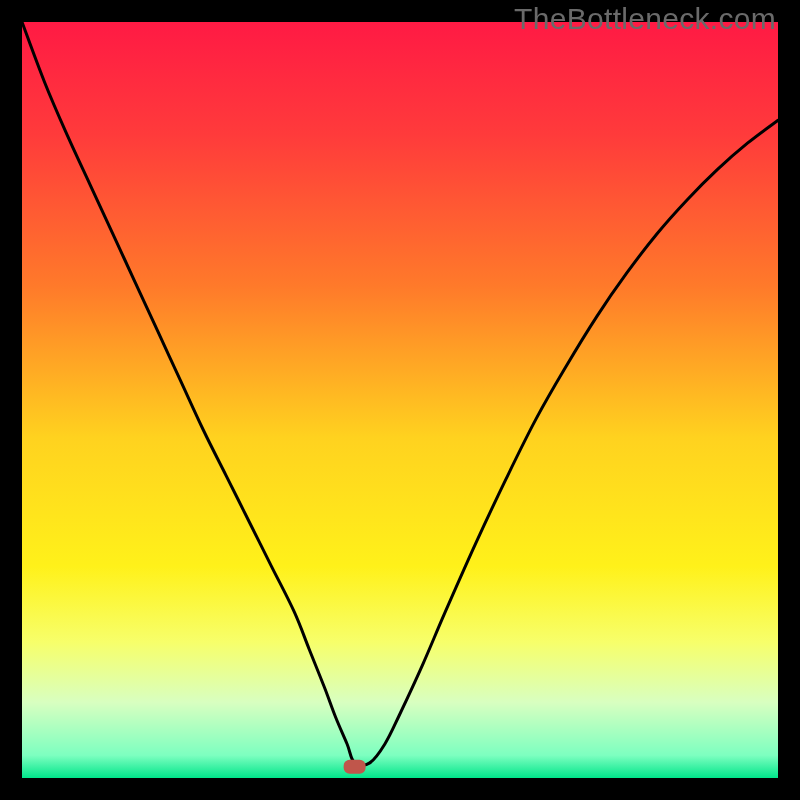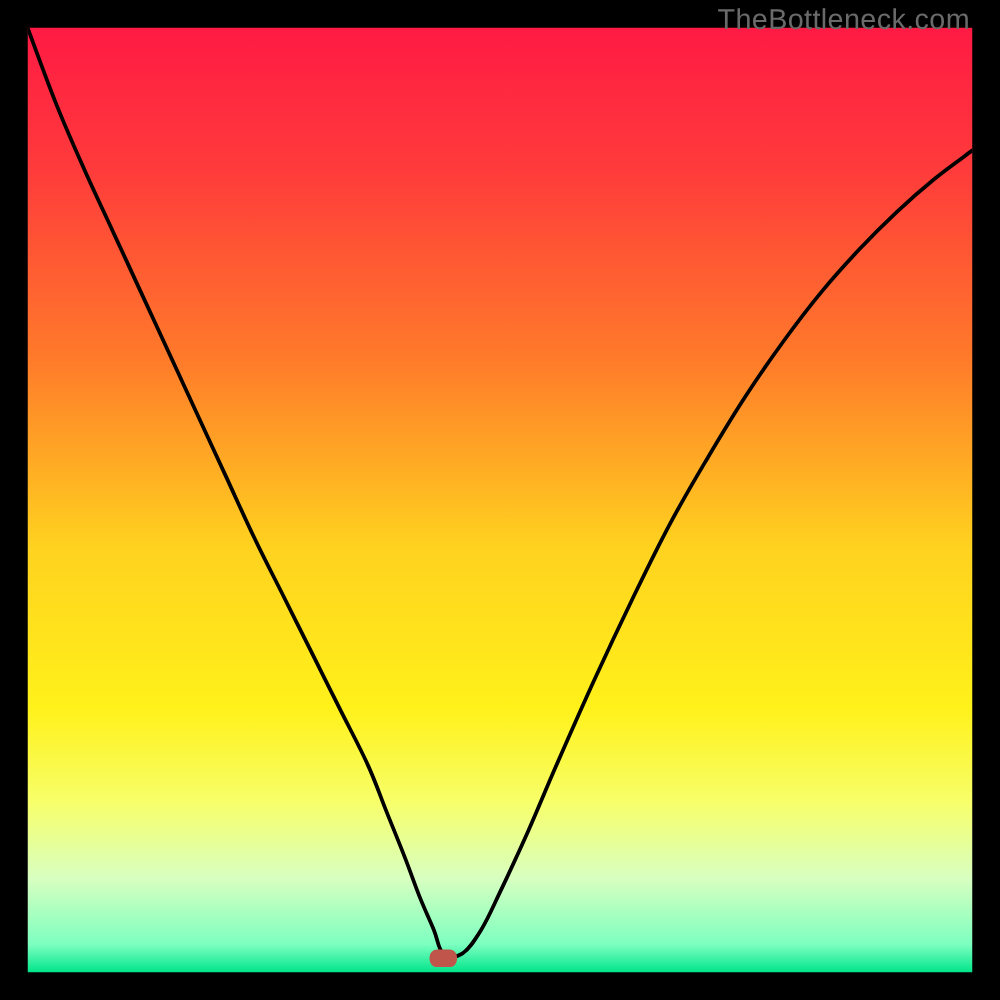--- a/index.html
+++ b/index.html
@@ -24,21 +24,21 @@
     left: 0;
     top: 0;
     width: 756px;
     height: 756px;
   }
   .watermark {
     position: absolute;
     top: 2px;
     right: 24px;
     color: #6a6a6a;
-    font-size: 23px;
+    font-size: 30px;
     font-weight: 500;
     letter-spacing: 0.3px;
     user-select: none;
   }
 </style>
 </head>
 <body>
 
 <div class="frame">
   <svg class="plot" viewBox="0 0 756 756" preserveAspectRatio="none">

